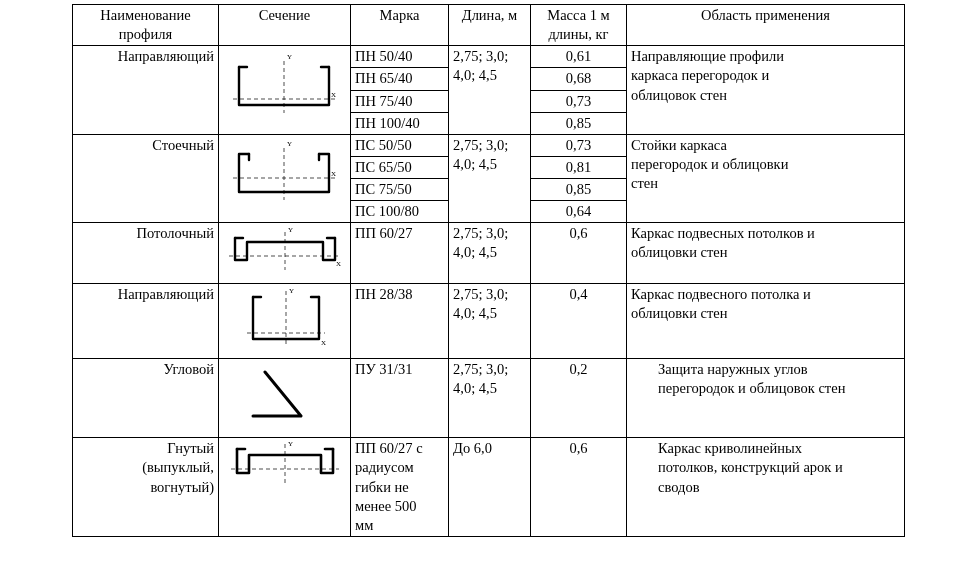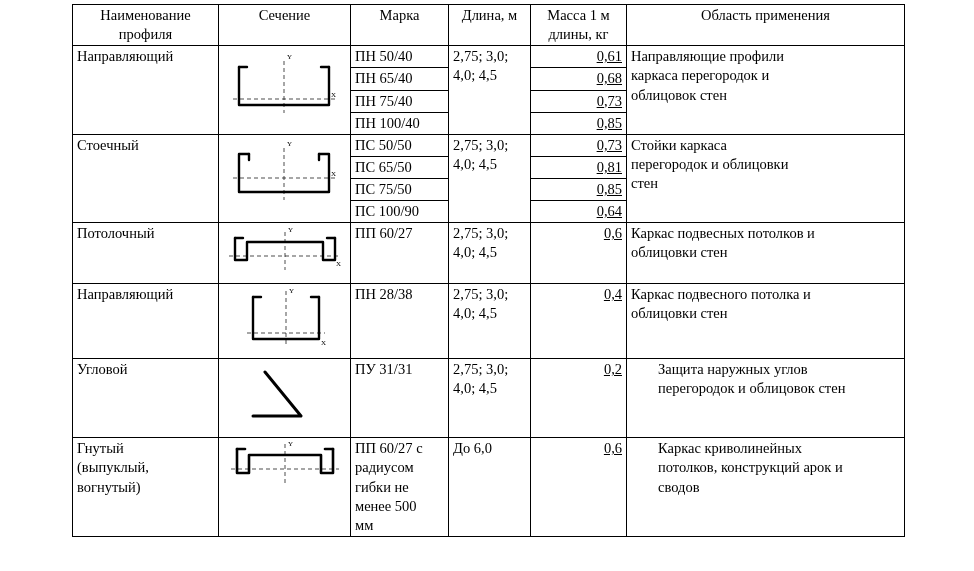--- a/index.html
+++ b/index.html
@@ -47,42 +47,42 @@
   .col-sect   { width: 132px; }
   .col-mark   { width: 98px;  }
   .col-len    { width: 82px;  }
   .col-mass   { width: 96px;  }
   .col-area   { width: 278px; }
 
   td.name-cell {
     padding-left: 8px;
     padding-top: 4px;
     white-space: pre-line;
+    text-align: right;
   }
   td.sect-cell {
     padding: 0;
     text-align: center;
     vertical-align: middle;
   }
   td.mark-cell {
     text-align: left;
     padding-left: 10px;
     padding-top: 2px;
     white-space: pre-line;
   }
   td.len-cell {
     text-align: left;
     padding-left: 4px;
     padding-top: 4px;
     white-space: pre-line;
   }
   td.mass-cell {
-    text-align: right;
+    text-align: center;
     padding-top: 2px;
-    text-decoration: underline;
   }
   td.area-cell {
     padding-left: 8px;
     padding-top: 4px;
     white-space: pre-line;
   }
   td.area-cell.justify {
     text-align: justify;
     text-align-last: left;
     padding-left: 31px;
@@ -189,21 +189,21 @@
       </tr>
       <tr class="sub-row">
         <td class="mark-cell">ПС 65/50</td>
         <td class="mass-cell">0,81</td>
       </tr>
       <tr class="sub-row">
         <td class="mark-cell">ПС 75/50</td>
         <td class="mass-cell">0,85</td>
       </tr>
       <tr class="sub-row">
-        <td class="mark-cell">ПС 100/90</td>
+        <td class="mark-cell">ПС 100/80</td>
         <td class="mass-cell">0,64</td>
       </tr>
 
       <tr>
         <td class="name-cell">Потолочный</td>
         <td class="sect-cell">
           <svg class="svg-wrap" width="124" height="58" viewBox="0 0 124 58" xmlns="http://www.w3.org/2000/svg">
             <g fill="none" stroke="#000" stroke-width="2.4" stroke-linecap="round" stroke-linejoin="round">
               <path d="M12 14 L12 36 L24 36 L24 18 L100 18 L100 36 L112 36 L112 14"></path>
               <path d="M12 14 L20 14"></path>

